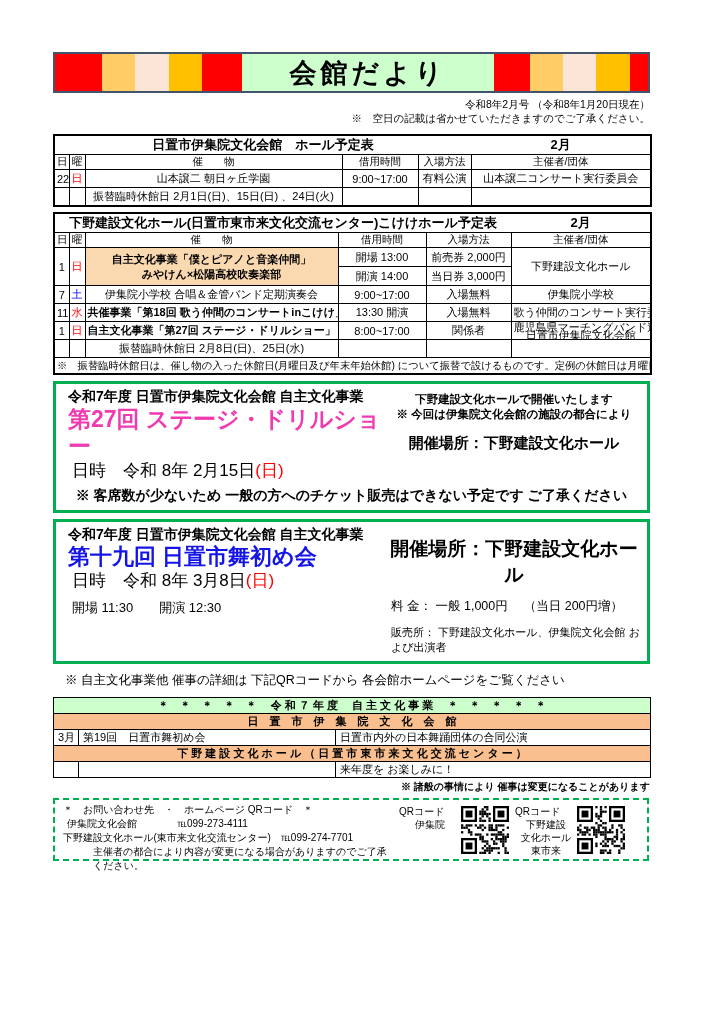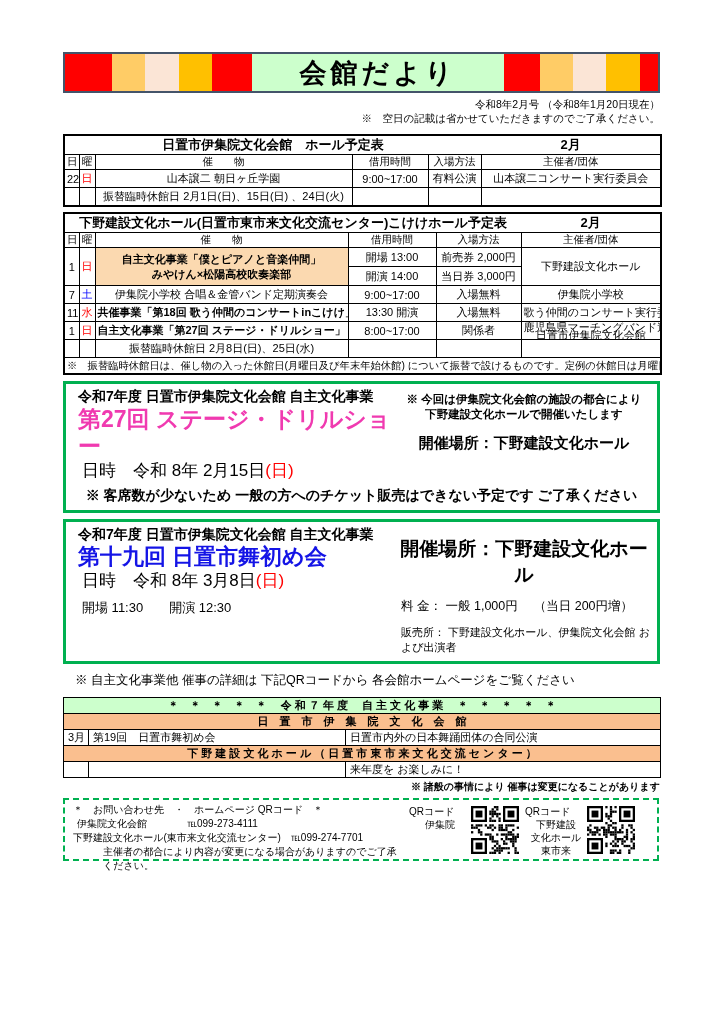--- a/index.html
+++ b/index.html
@@ -1,21 +1,21 @@
 <!DOCTYPE html>
 <html><head>
 <meta charset="utf-8">
 <style>
   html,body { margin:0; padding:0; background:#e8e8e8; }
   #page {
     position:relative; width:723px; height:1024px; background:#ffffff;
     font-family:"Liberation Sans", sans-serif; color:#000; overflow:hidden;
     margin:0 auto;
   }
-  .content { position:absolute; left:63px; top:0; width:597px; }
+  .content { position:absolute; left:53px; top:0; width:597px; }
 
   
   .banner {
     margin-top:52px; height:37px; border:2px solid #44546a;
     display:flex; flex-direction:row; align-items:stretch;
   }
   .stripe { height:100%; }
   .s-red    { background:#ff0000; }
   .s-ltorg  { background:#ffcc66; }
   .s-cream  { background:#fbe5d6; }
@@ -240,22 +240,22 @@
       <div class="gb-grid">
         <div class="gb-left">
           <div class="program">令和7年度 日置市伊集院文化会館 自主文化事業</div>
           <div class="ev-title1">第27回 ステージ・ドリルショー</div>
           <div class="ev-date">
             <span>日時　令和 8年 2月15日</span><span class="red-day">(日)</span>
           </div>
         </div>
         <div class="gb-right">
           <div class="notice">
+            <div>下野建設文化ホールで開催いたします</div>
             <div>※ 今回は伊集院文化会館の施設の都合により</div>
-            <div>下野建設文化ホールで開催いたします</div>
           </div>
           <div class="venue1">開催場所：下野建設文化ホール</div>
         </div>
       </div>
       <div class="gb-footer">※ 客席数が少ないため 一般の方へのチケット販売はできない予定です ご了承ください</div>
     </div>
 
     <div class="greenbox box2">
       <div class="gb-grid">
         <div class="gb-left">

